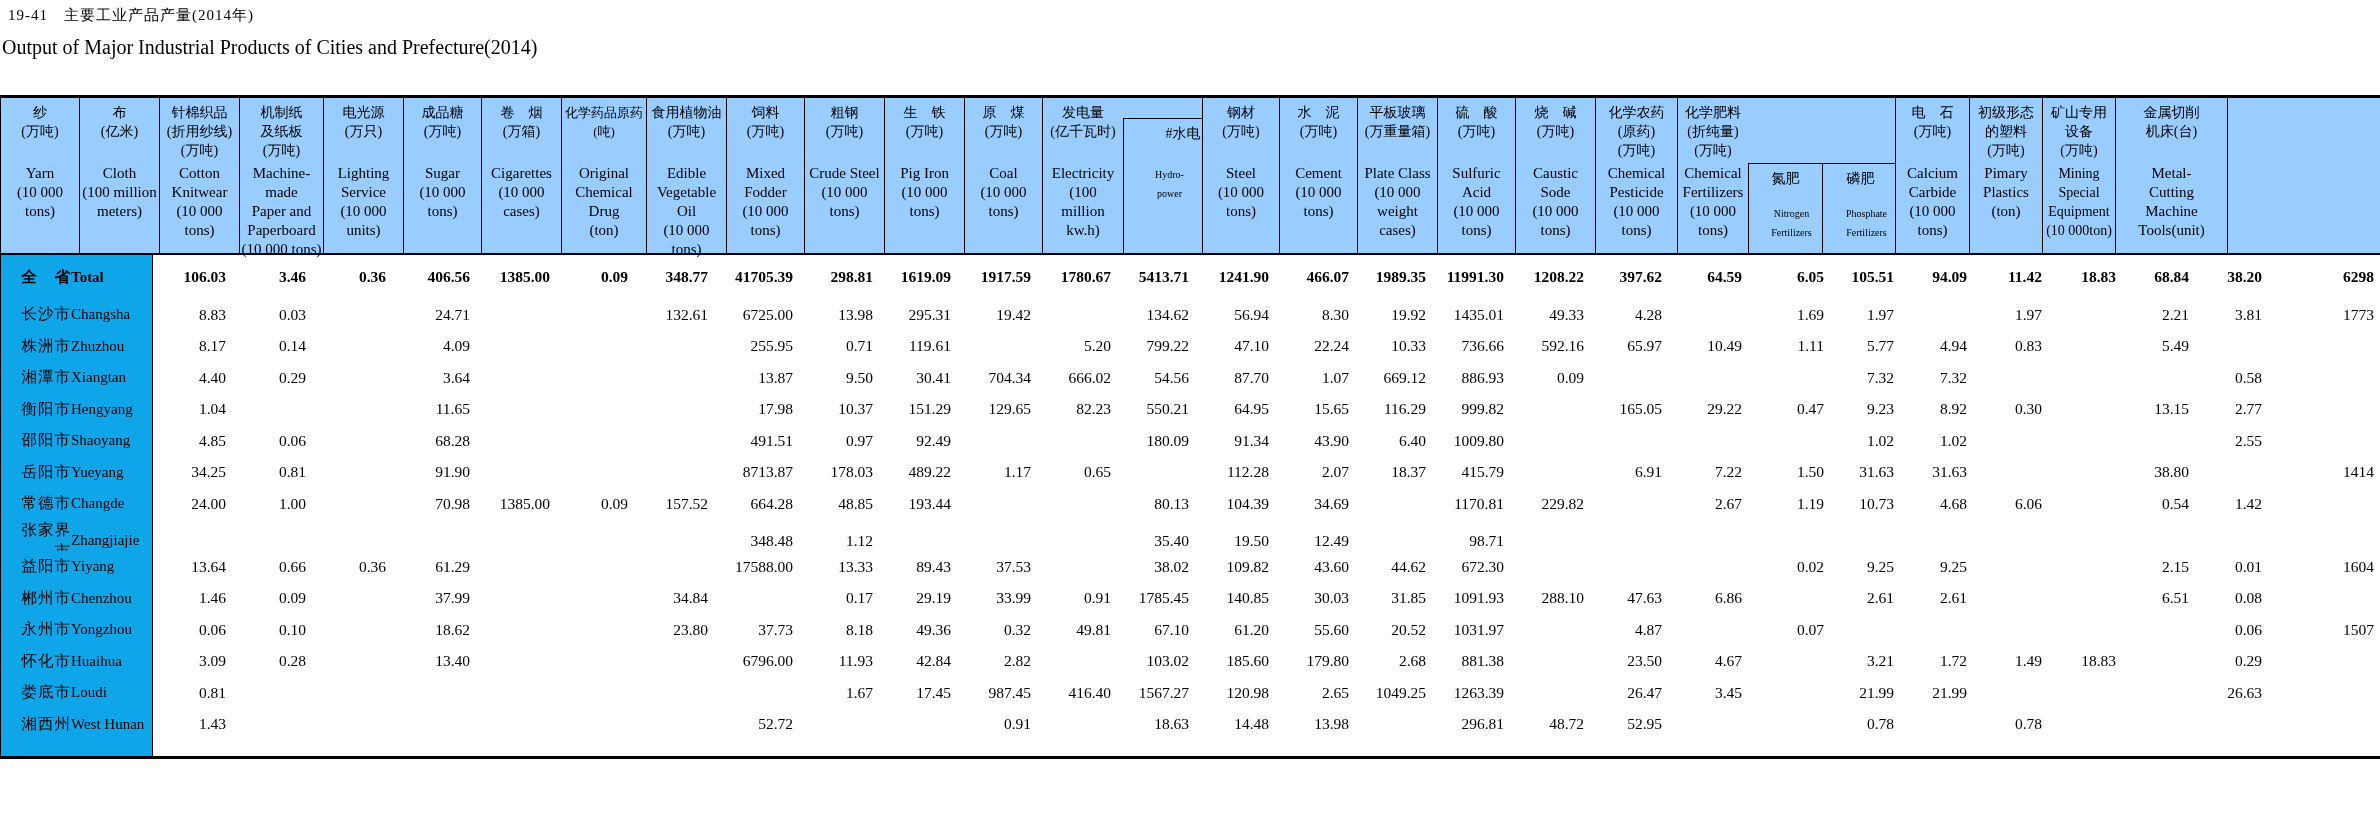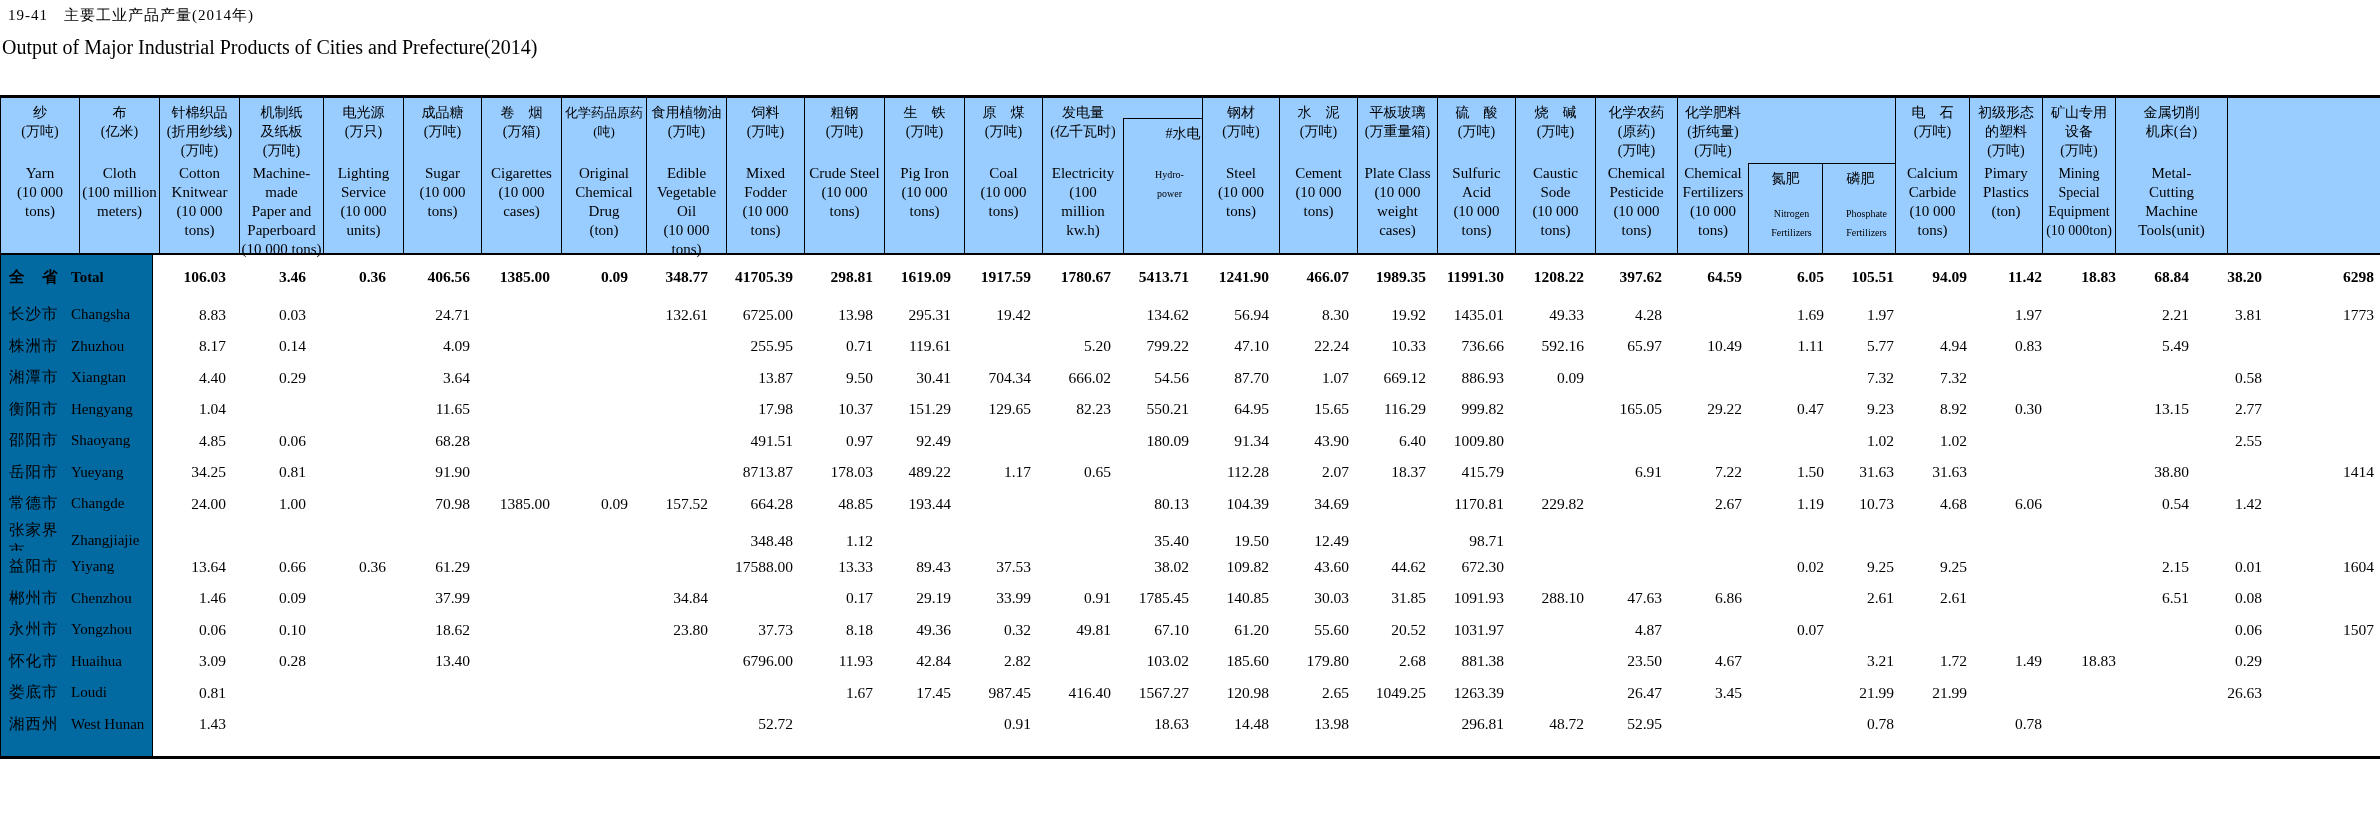--- a/index.html
+++ b/index.html
@@ -44,22 +44,23 @@
   }
   .brow{
     display:grid;
     grid-template-columns:152px 79px 80px 80px 84px 80px 78px 80px 85px 80px 78px 80px 80px 78px 80px 80px 77px 78px 80px 78px 80px 82px 70px 73px 75px 74px 73px 73px 112px;
     height:31.5px;align-items:center;font-size:15.5px;
   }
   .brow.bold{height:44px;font-weight:bold;}
   .brow.filler{height:16px;}
   .city{
     align-self:stretch;display:flex;align-items:center;
-    background:#0369a1;border-right:1px solid #000;box-sizing:border-box;
+    background:#0ea5e9;border-right:1px solid #000;box-sizing:border-box;
     padding-left:8px;
+    text-align:right;
   }
   .c-cn{width:62px;letter-spacing:1px;}
   .c-en{font-size:15px;}
   .v{text-align:right;padding-right:6px;white-space:nowrap;}
 </style>
 </head>
 <body>
 
 <div class="page">
   <div class="title-cn">19-41　主要工业产品产量(2014年)</div>

